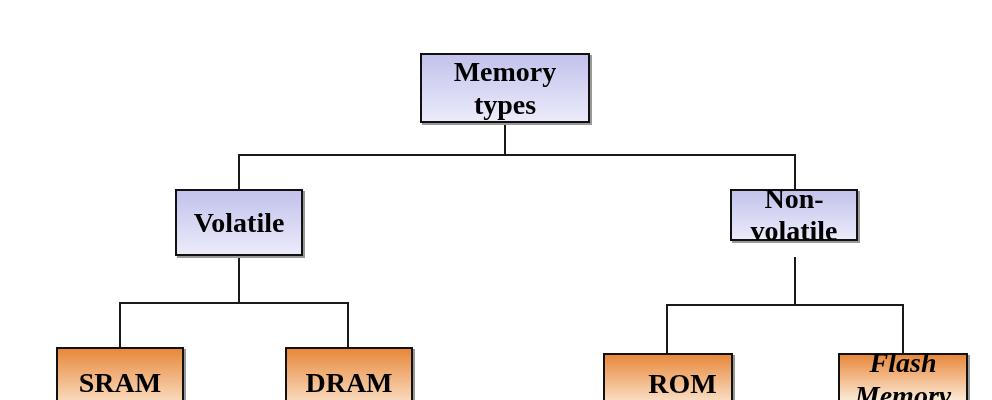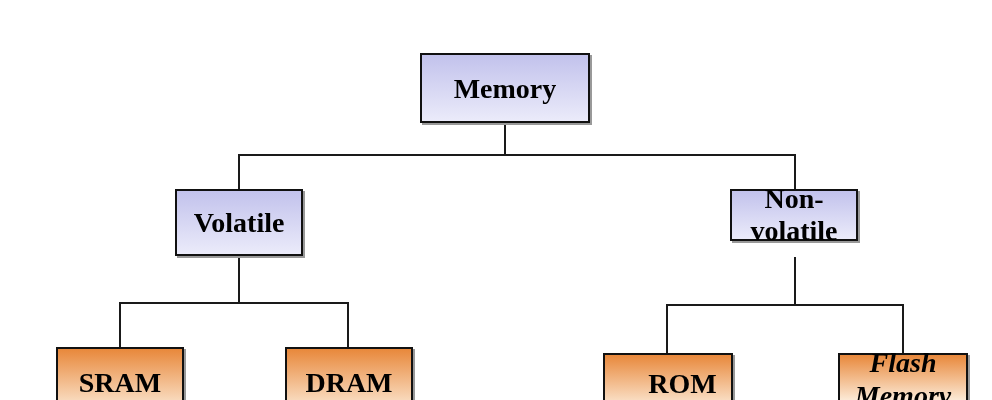--- a/index.html
+++ b/index.html
@@ -71,20 +71,21 @@
   <div class="conn" style="left:119px;top:274px;width:2px;height:46px;"></div>
   <div class="conn" style="left:347px;top:274px;width:2px;height:46px;"></div>
 
   <div class="conn" style="left:794px;top:229px;width:2px;height:48px;"></div>
   <div class="conn" style="left:666px;top:276px;width:238px;height:2px;"></div>
   <div class="conn" style="left:666px;top:276px;width:2px;height:50px;"></div>
   <div class="conn" style="left:902px;top:276px;width:2px;height:50px;"></div>
 
   <div class="node blue" style="left:420px;top:25px;width:170px;height:70px;">
     <span>Memory</span>
+    <span>types</span>
   </div>
 
   <div class="node blue" style="left:175px;top:161px;width:128px;height:67px;">
     <span>Volatile</span>
   </div>
 
   <div class="node blue" style="left:730px;top:161px;width:128px;height:52px;line-height:32px;">
     <span>Non-</span>
     <span>volatile</span>
   </div>

